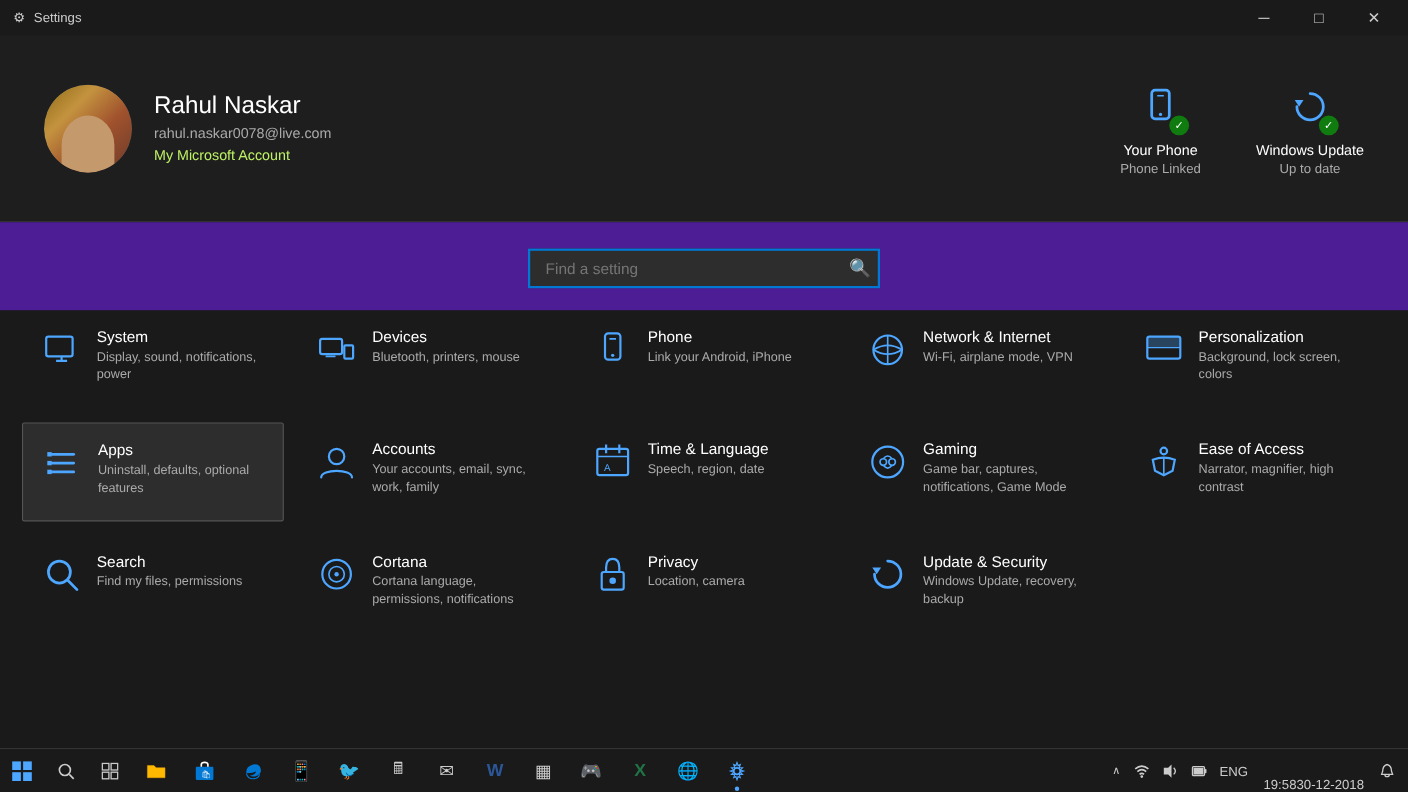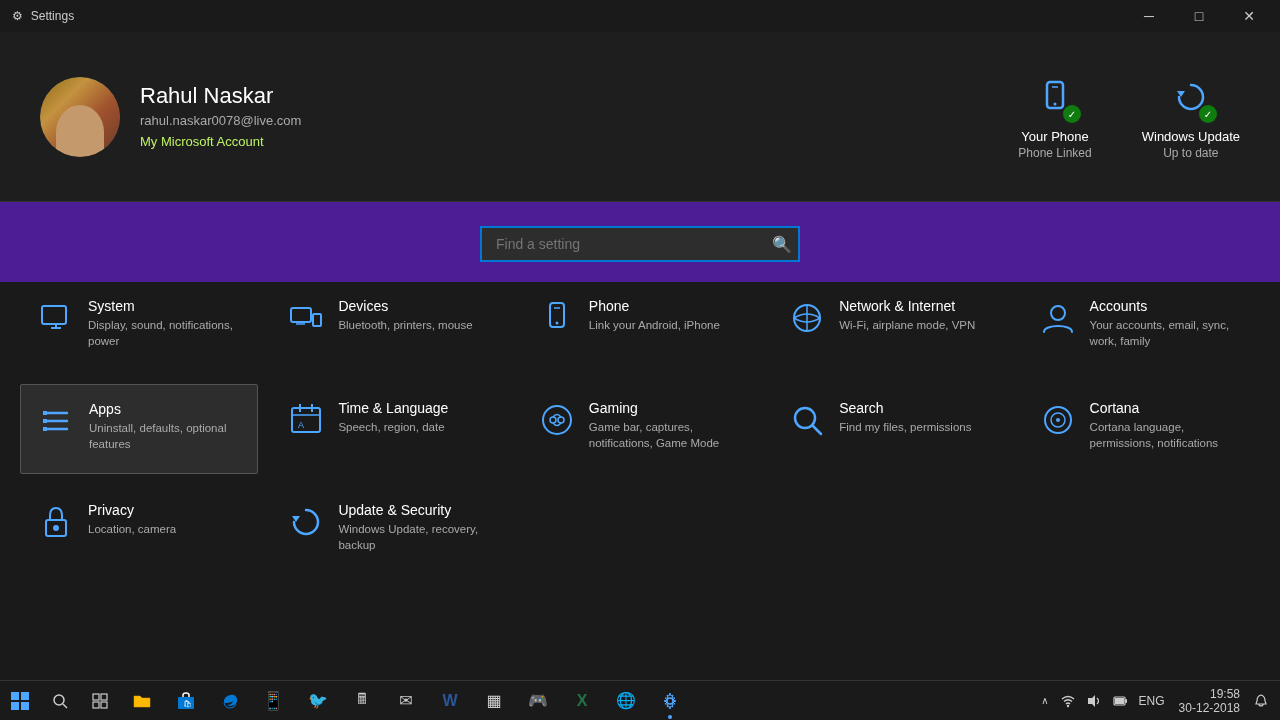--- a/index.html
+++ b/index.html
@@ -300,21 +300,21 @@
       color: #ccc;
     }
     .clock {
       text-align: right;
       font-size: 12px;
       color: #ccc;
       padding: 0 6px;
       cursor: pointer;
       height: 100%;
       display: flex;
-      flex-direction: column;
+      flex-direction: row;
       align-items: flex-end;
       justify-content: center;
     }
 
     
     svg { display: block; }
   </style>
 </head>
 <body>
 
@@ -424,49 +424,60 @@
       <path d="M5 18 Q18 10 31 18" stroke="#4da6ff" stroke-width="1.5" fill="none"></path>
       <path d="M5 18 Q18 26 31 18" stroke="#4da6ff" stroke-width="1.5" fill="none"></path>
       <line x1="18" y1="5" x2="18" y2="31" stroke="#4da6ff" stroke-width="1.5"></line>
     </svg>
     <div class="settings-item-text">
       <div class="settings-item-title">Network &amp; Internet</div>
       <div class="settings-item-desc">Wi-Fi, airplane mode, VPN</div>
     </div>
   </div>
 
-
-  <div class="settings-item">
-    <svg class="settings-item-icon" viewBox="0 0 36 36" fill="none">
-      <circle cx="18" cy="13" r="7" stroke="#4da6ff" stroke-width="2" fill="none"></circle>
-      <path d="M4 32 C4 24 32 24 32 32" stroke="#4da6ff" stroke-width="2" fill="none" stroke-linecap="round"></path>
-    </svg>
-    <div class="settings-item-text">
-      <div class="settings-item-title">Accounts</div>
-      <div class="settings-item-desc">Your accounts, email, sync, work, family</div>
+  <div class="settings-item">
+    <svg class="settings-item-icon" viewBox="0 0 36 36" fill="none">
+      <rect x="3" y="6" width="30" height="20" rx="2" stroke="#4da6ff" stroke-width="2" fill="none"></rect>
+      <rect x="3" y="6" width="30" height="10" rx="2" fill="#4da6ff" opacity="0.3"></rect>
+      <line x1="3" y1="16" x2="33" y2="16" stroke="#4da6ff" stroke-width="1"></line>
+    </svg>
+    <div class="settings-item-text">
+      <div class="settings-item-title">Personalization</div>
+      <div class="settings-item-desc">Background, lock screen, colors</div>
     </div>
   </div>
 
   <div class="settings-item active">
     <svg class="settings-item-icon" viewBox="0 0 36 36" fill="none">
       <line x1="8" y1="10" x2="28" y2="10" stroke="#4da6ff" stroke-width="2.5" stroke-linecap="round"></line>
       <line x1="8" y1="18" x2="28" y2="18" stroke="#4da6ff" stroke-width="2.5" stroke-linecap="round"></line>
       <line x1="8" y1="26" x2="28" y2="26" stroke="#4da6ff" stroke-width="2.5" stroke-linecap="round"></line>
       <rect x="4" y="8" width="4" height="4" fill="#4da6ff"></rect>
       <rect x="4" y="16" width="4" height="4" fill="#4da6ff"></rect>
       <rect x="4" y="24" width="4" height="4" fill="#4da6ff"></rect>
     </svg>
     <div class="settings-item-text">
       <div class="settings-item-title">Apps</div>
       <div class="settings-item-desc">Uninstall, defaults, optional features</div>
     </div>
   </div>
 
   <div class="settings-item">
     <svg class="settings-item-icon" viewBox="0 0 36 36" fill="none">
+      <circle cx="18" cy="13" r="7" stroke="#4da6ff" stroke-width="2" fill="none"></circle>
+      <path d="M4 32 C4 24 32 24 32 32" stroke="#4da6ff" stroke-width="2" fill="none" stroke-linecap="round"></path>
+    </svg>
+    <div class="settings-item-text">
+      <div class="settings-item-title">Accounts</div>
+      <div class="settings-item-desc">Your accounts, email, sync, work, family</div>
+    </div>
+  </div>
+
+  <div class="settings-item">
+    <svg class="settings-item-icon" viewBox="0 0 36 36" fill="none">
       <rect x="4" y="6" width="28" height="24" rx="2" stroke="#4da6ff" stroke-width="2" fill="none"></rect>
       <line x1="4" y1="13" x2="32" y2="13" stroke="#4da6ff" stroke-width="1.5"></line>
       <line x1="12" y1="2" x2="12" y2="10" stroke="#4da6ff" stroke-width="2"></line>
       <line x1="24" y1="2" x2="24" y2="10" stroke="#4da6ff" stroke-width="2"></line>
       <text x="10" y="26" fill="#4da6ff" font-size="9" font-family="Arial">A</text>
     </svg>
     <div class="settings-item-text">
       <div class="settings-item-title">Time &amp; Language</div>
       <div class="settings-item-desc">Speech, region, date</div>
     </div>
@@ -479,20 +490,31 @@
       <circle cx="22" cy="18" r="3" stroke="#4da6ff" stroke-width="1.5" fill="none"></circle>
       <path d="M14 15 Q18 10 22 15" stroke="#4da6ff" stroke-width="1.5" fill="none"></path>
       <path d="M14 21 Q18 26 22 21" stroke="#4da6ff" stroke-width="1.5" fill="none"></path>
     </svg>
     <div class="settings-item-text">
       <div class="settings-item-title">Gaming</div>
       <div class="settings-item-desc">Game bar, captures, notifications, Game Mode</div>
     </div>
   </div>
 
+  <div class="settings-item">
+    <svg class="settings-item-icon" viewBox="0 0 36 36" fill="none">
+      <circle cx="18" cy="8" r="3" stroke="#4da6ff" stroke-width="2" fill="none"></circle>
+      <path d="M8 16 Q18 12 28 16 L26 26 L18 30 L10 26 Z" stroke="#4da6ff" stroke-width="2" fill="none"></path>
+      <line x1="18" y1="14" x2="18" y2="30" stroke="#4da6ff" stroke-width="1.5"></line>
+    </svg>
+    <div class="settings-item-text">
+      <div class="settings-item-title">Ease of Access</div>
+      <div class="settings-item-desc">Narrator, magnifier, high contrast</div>
+    </div>
+  </div>
 
   <div class="settings-item">
     <svg class="settings-item-icon" viewBox="0 0 36 36" fill="none">
       <circle cx="16" cy="16" r="10" stroke="#4da6ff" stroke-width="2.5" fill="none"></circle>
       <line x1="24" y1="24" x2="32" y2="32" stroke="#4da6ff" stroke-width="2.5" stroke-linecap="round"></line>
     </svg>
     <div class="settings-item-text">
       <div class="settings-item-title">Search</div>
       <div class="settings-item-desc">Find my files, permissions</div>
     </div>

